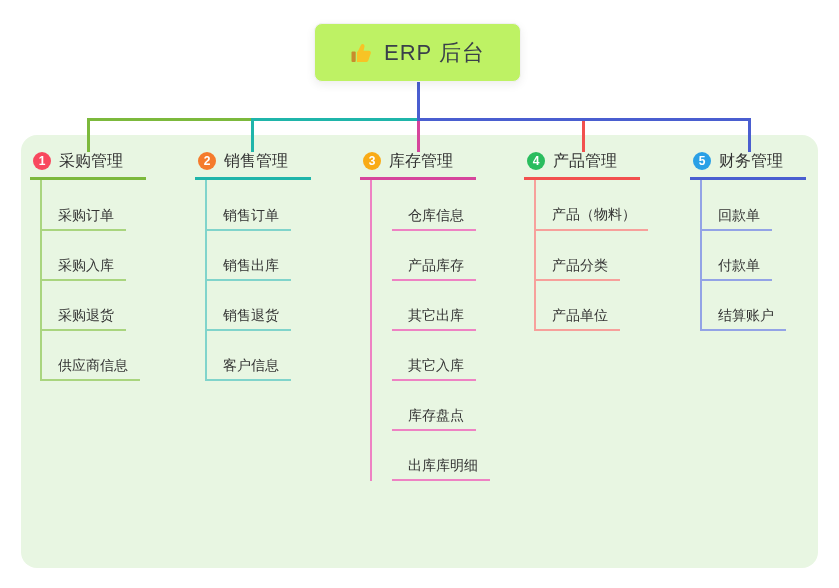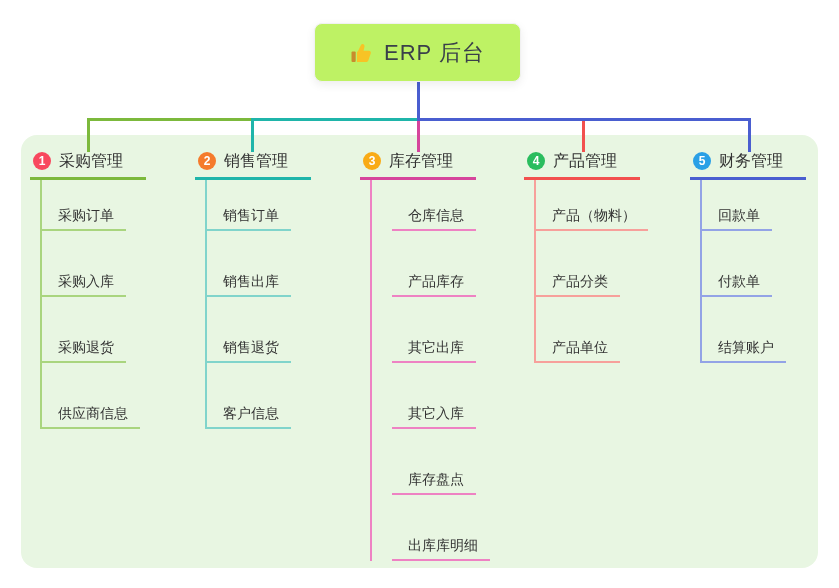--- a/index.html
+++ b/index.html
@@ -32,21 +32,21 @@
     width:116px;padding:0 0 6px 3px;box-sizing:border-box;
     border-bottom:3px solid #000;cursor:default;
   }
   .badge{
     width:18px;height:18px;border-radius:50%;flex:0 0 18px;
     color:#fff;font-size:12px;font-weight:bold;line-height:18px;text-align:center;
   }
   .branch-label{font-size:16px;color:#333333;font-weight:500;white-space:nowrap;line-height:21px;}
   .branch-items{margin-left:10px;border-left:2px solid #ccc;width:fit-content;}
   .item{
-    height:66px;display:flex;align-items:flex-end;width:fit-content;
+    height:50px;display:flex;align-items:flex-end;width:fit-content;
     border-bottom:2px solid #ccc;padding:0 12px 6px 16px;box-sizing:border-box;
   }
   .item:first-child{height:51px;}
   .item-label{font-size:14px;color:#333333;white-space:nowrap;line-height:16px;margin-top:44px;}
 </style>
 </head>
 <body>
 
 <div class="panel"></div>
 
@@ -140,21 +140,21 @@
         </div>
       </div>
   </div>
 
   <div class="branch" style="left: 524px;">
     <div class="branch-header" style="border-bottom-color: rgb(242, 80, 78);">
       <span class="badge" style="background: rgb(42, 189, 94);">4</span>
       <span class="branch-label">产品管理</span>
     </div>
     <div class="branch-items" style="border-left-color: rgb(247, 160, 155);">
-        <div class="item" style="border-bottom-color: rgb(247, 160, 155);">
+        <div class="item" style="border-bottom-color: rgb(247, 160, 155); font-family: Liberation Serif, serif;">
           <span class="item-label">产品（物料）</span>
         </div>
         <div class="item" style="border-bottom-color: rgb(247, 160, 155);">
           <span class="item-label">产品分类</span>
         </div>
         <div class="item" style="border-bottom-color: rgb(247, 160, 155);">
           <span class="item-label">产品单位</span>
         </div>
       </div>
   </div>

